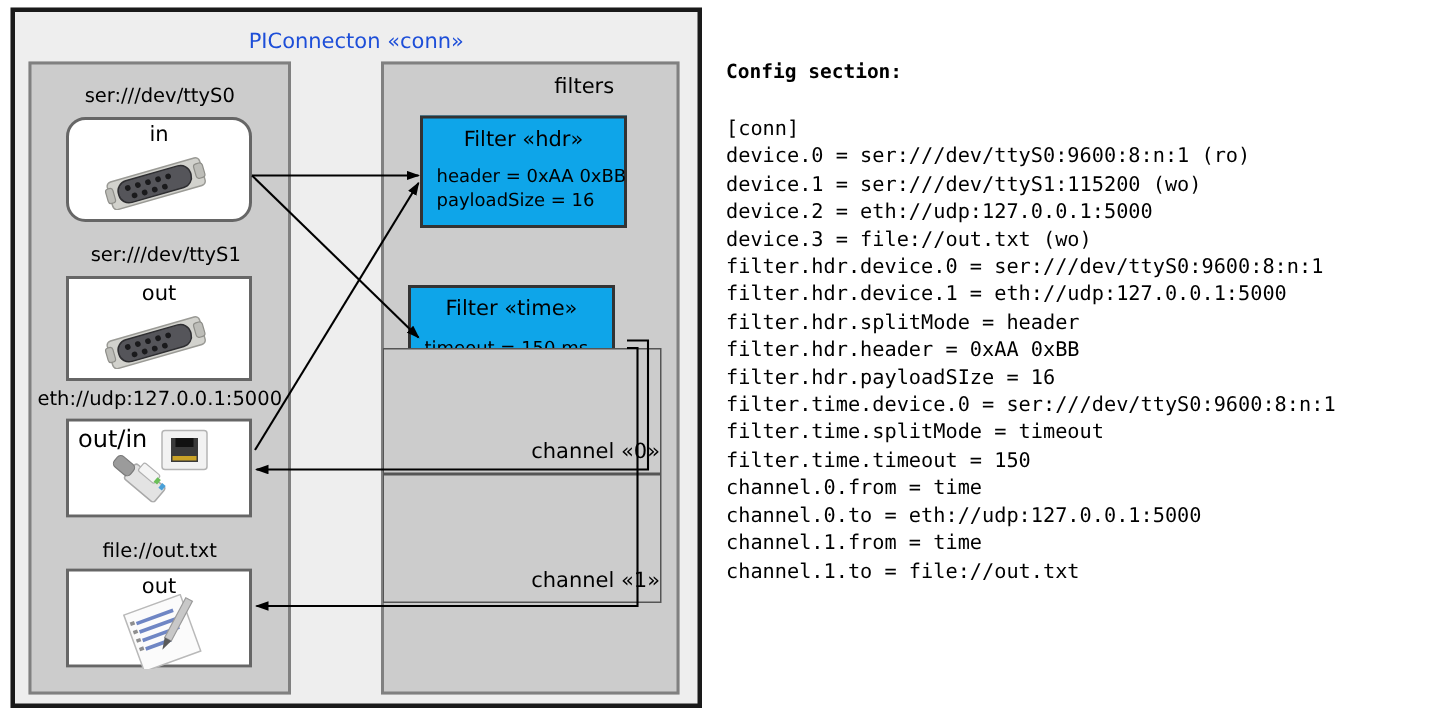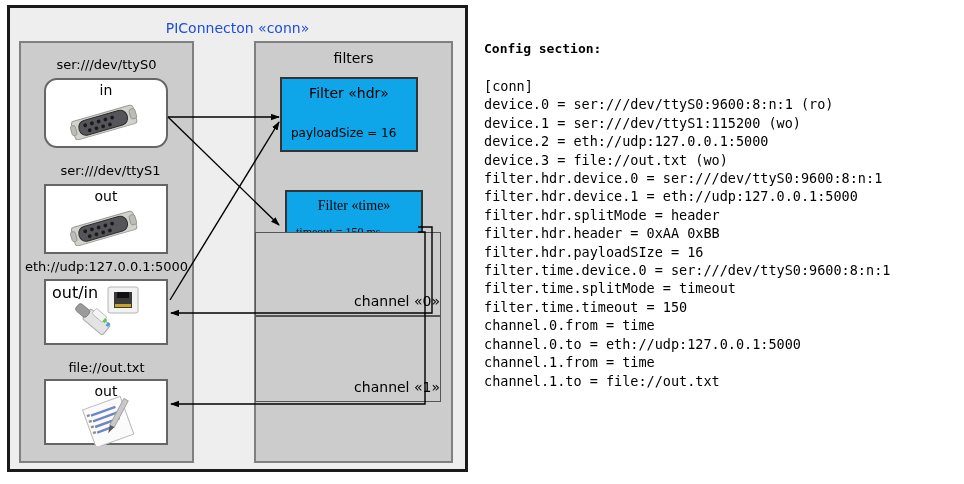--- a/index.html
+++ b/index.html
@@ -51,20 +51,21 @@
     left: 254px; top: 41px;
     width: 199px; height: 422px;
   }
   .panel-title {
     position: absolute;
     left: 0; top: 7px;
     width: 100%;
     text-align: center;
     font-size: 14px;
     color: #000;
+    padding-left: 36px;
   }
   .dev-label {
     position: absolute;
     font-size: 13px;
     color: #000;
     text-align: center;
     white-space: nowrap;
   }
   .white-box {
     position: absolute;
@@ -266,24 +267,25 @@
       </g>
     </svg>
   </div>
 
   <div class="panel" id="panel-filters">
     <div class="panel-title">filters</div>
   </div>
 
   <div class="filter-box" style="left:280px; top:77px; width:138px; height:75px;">
     <div class="filter-title">Filter «hdr»</div>
+    <div class="filter-attrs" style="top:30px;">header = 0xAA 0xBB</div>
     <div class="filter-attrs" style="top:46px;">payloadSize = 16</div>
   </div>
 
-  <div class="filter-box" style="left:285px; top:190px; width:138px; height:75px;font-family:Liberation Serif, serif;">
+  <div class="filter-box" style="left:272px; top:190px; width:138px; height:75px;">
     <div class="filter-title">Filter «time»</div>
     <div class="filter-attrs" style="top:32px;">timeout = 150 ms</div>
   </div>
 
   <div class="chan-box" style="left:255px; top:232px; width:186px; height:84px;">
     <div class="chan-label" style="bottom:6px;">channel «0»</div>
   </div>
   <div class="chan-box" style="left:255px; top:316px; width:186px; height:86px;">
     <div class="chan-label" style="bottom:6px;">channel «1»</div>
   </div>

